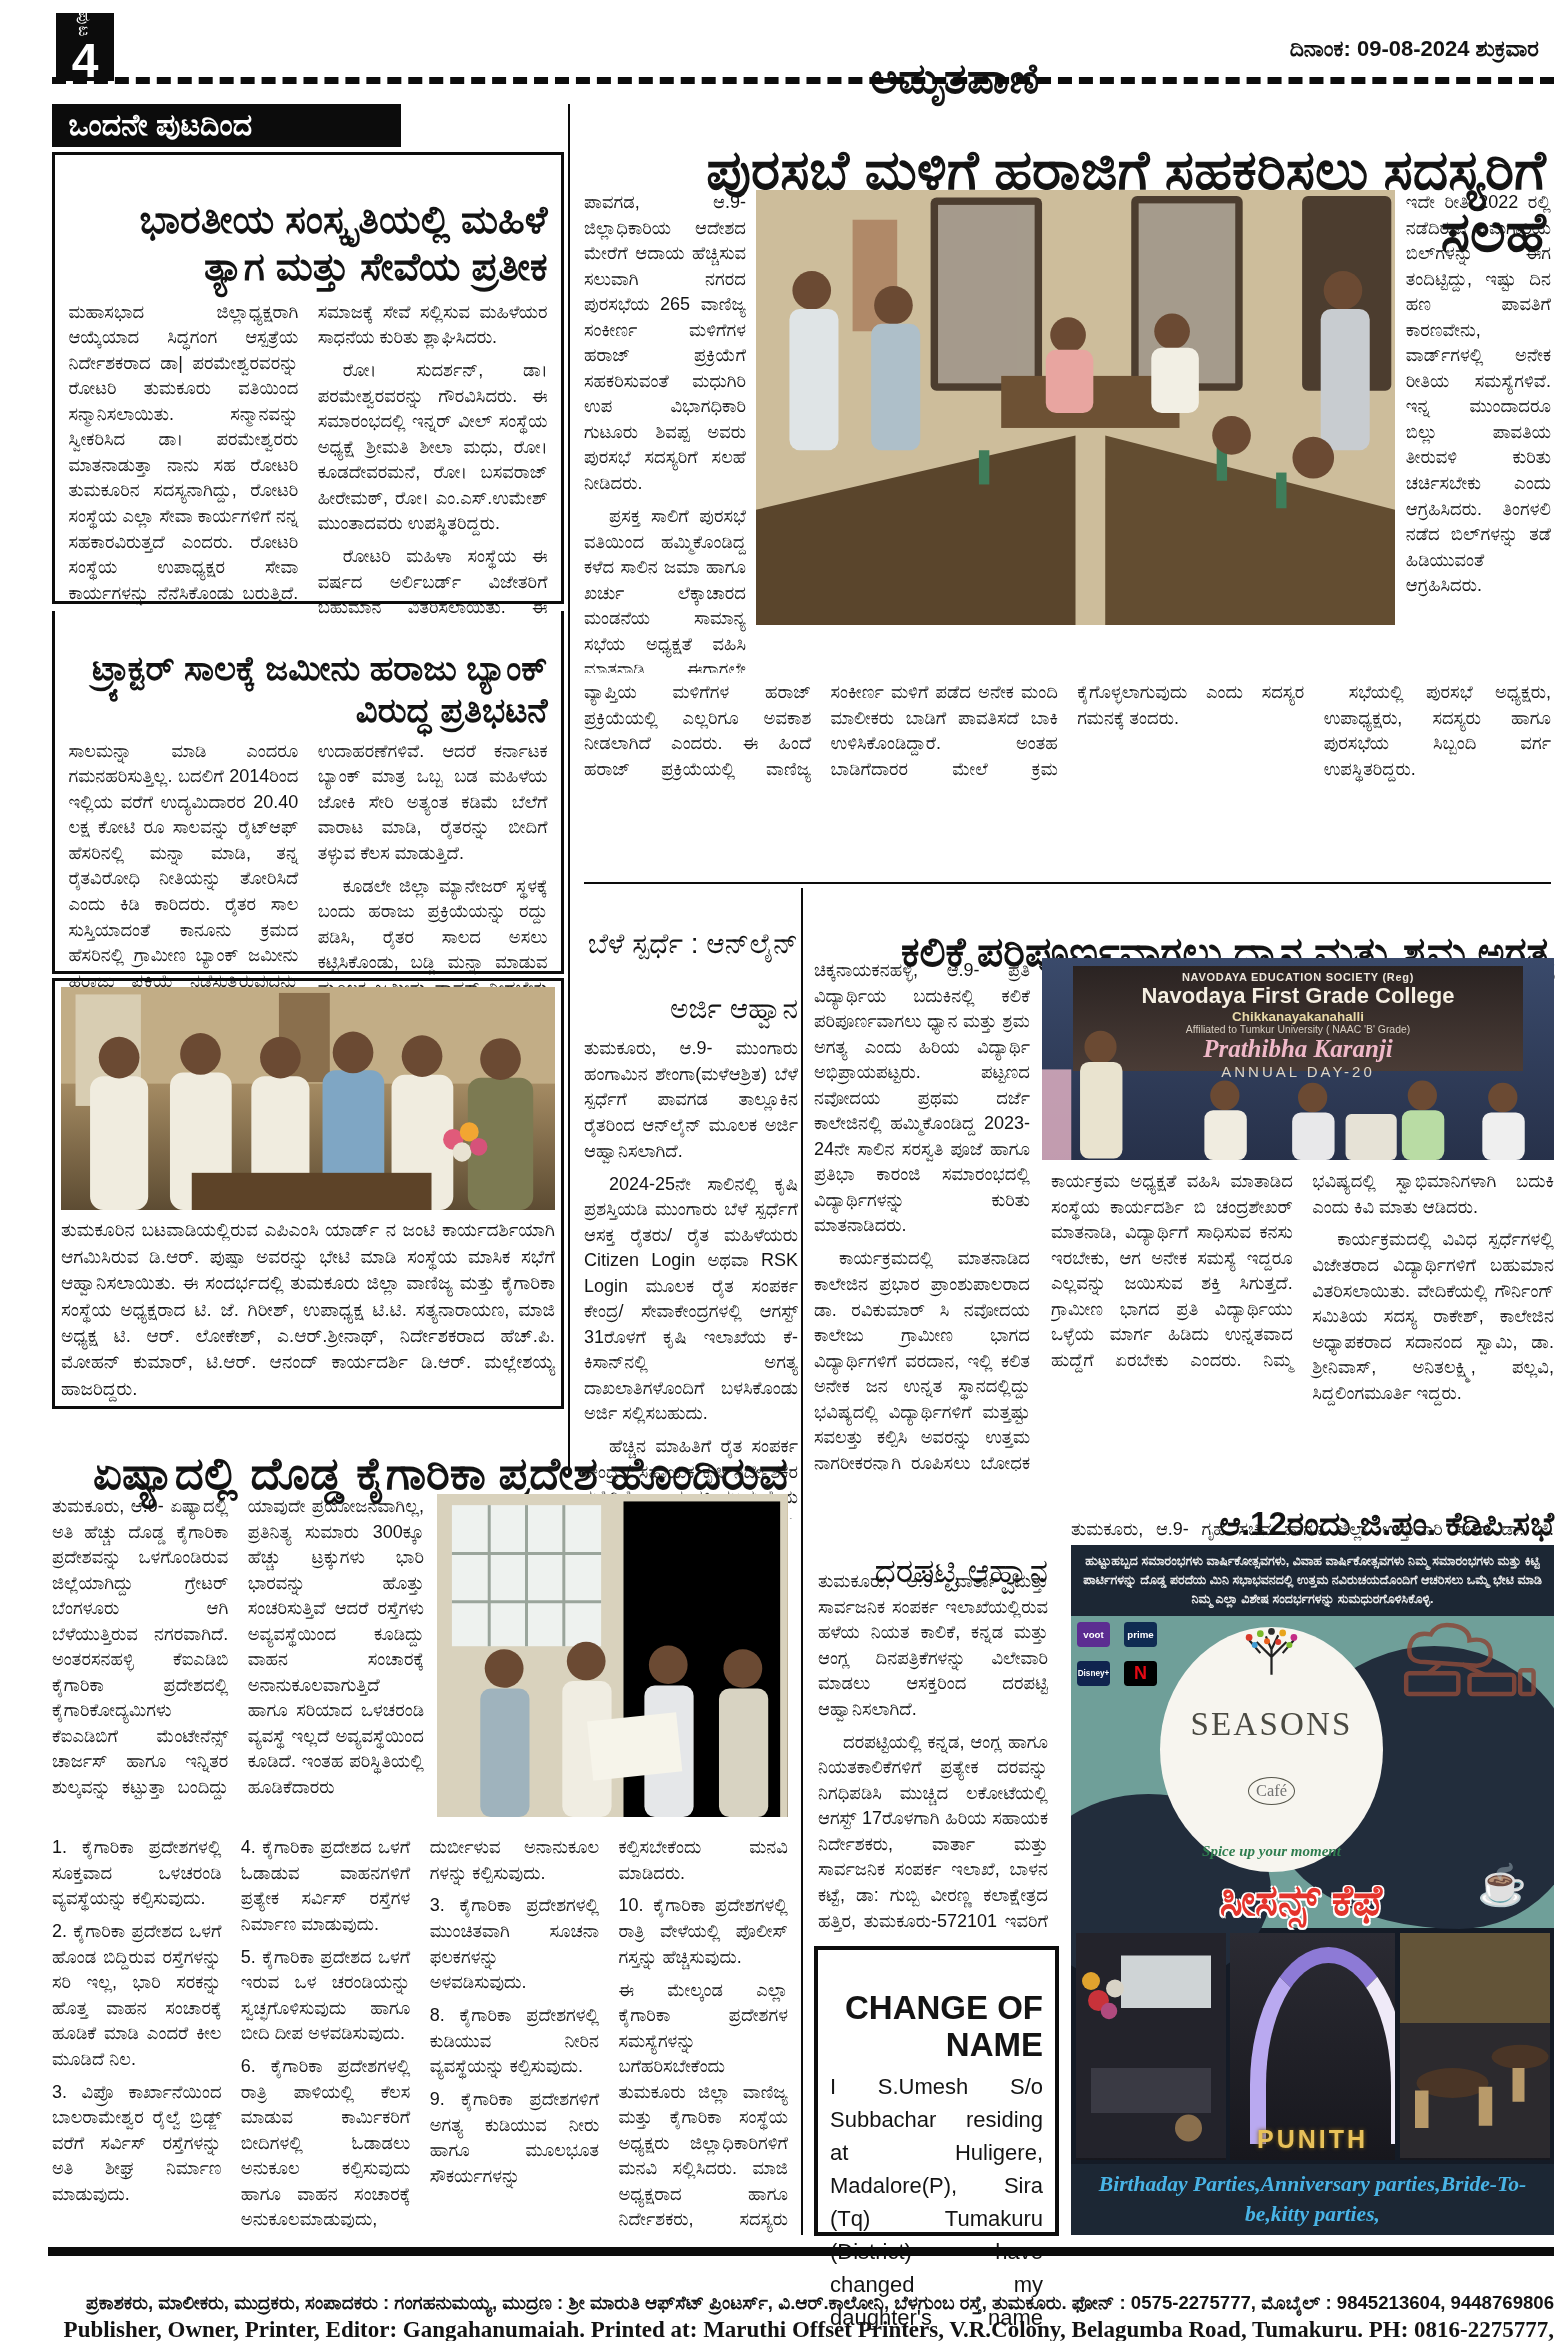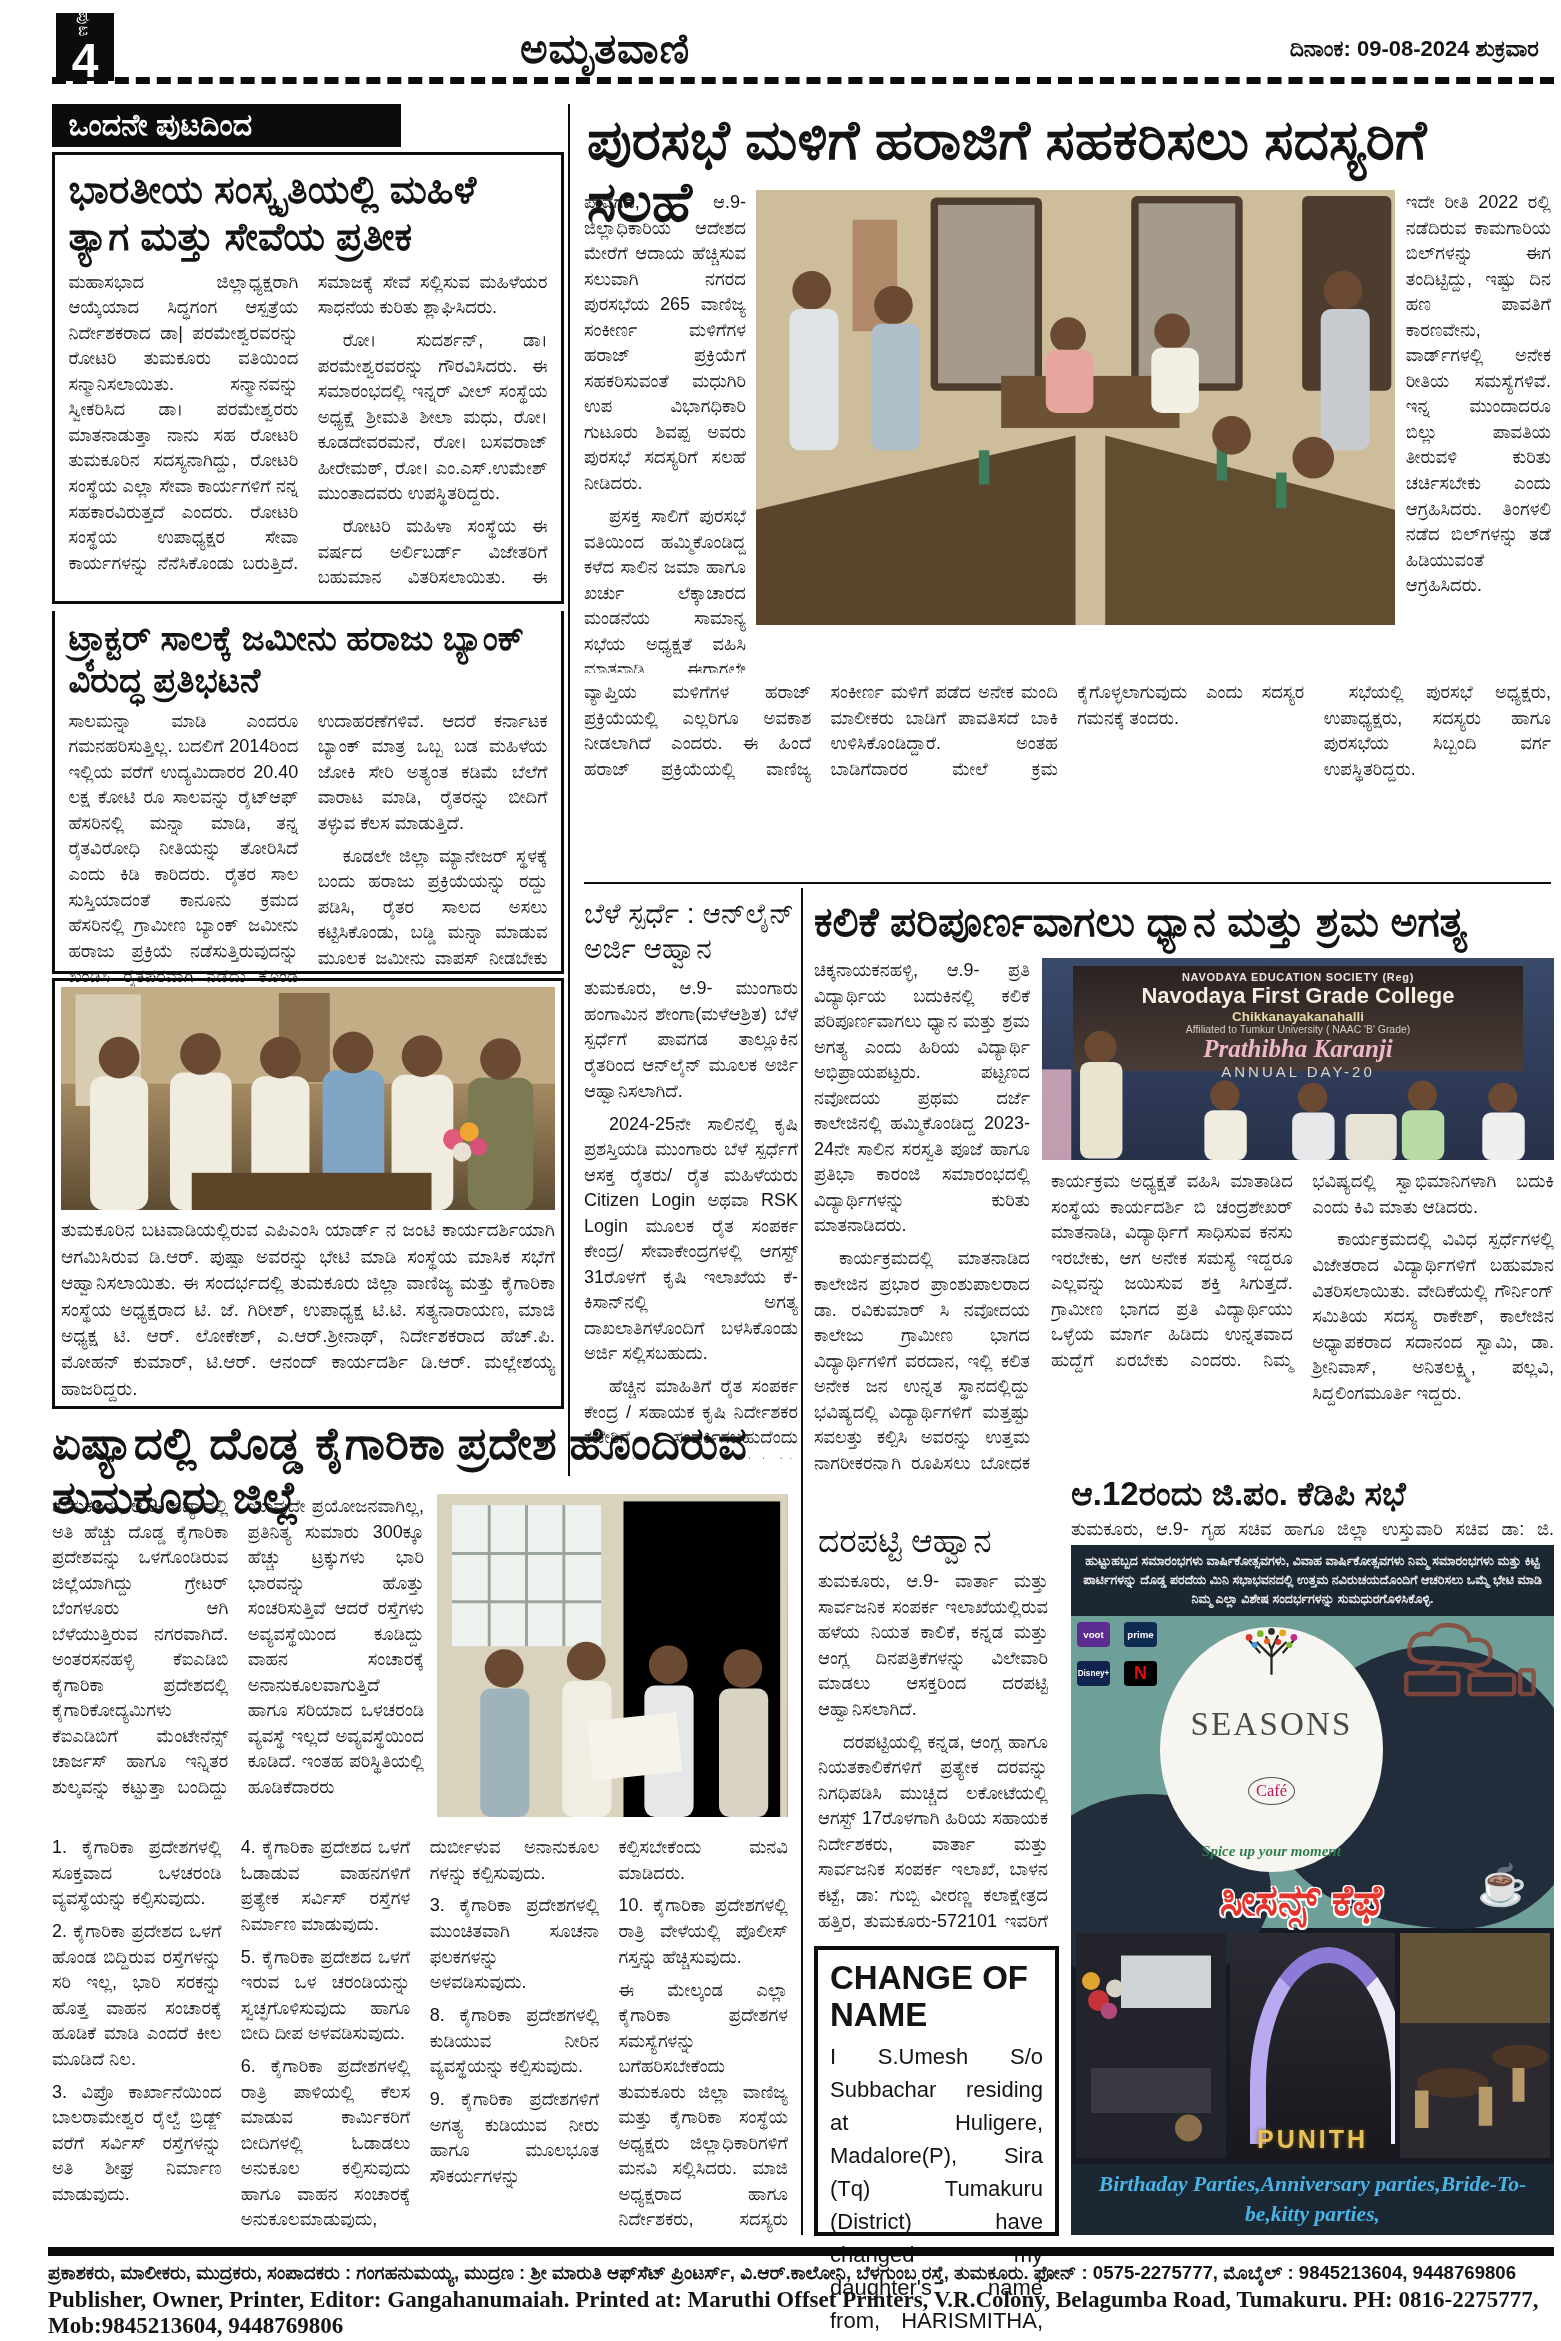--- a/index.html
+++ b/index.html
@@ -1,20 +1,20 @@
 <!DOCTYPE html>
 <html style="font-size:12px"><head>
 <meta charset="utf-8">
 <style>
   html,body{margin:0;padding:0;background:#e8e8e4;}
   .page{position:relative;width:1561px;height:2342px;background:#ffffff;
         font-family:"Liberation Sans",sans-serif;color:#141414;overflow:hidden;}
   .abs{position:absolute;box-sizing:border-box;}
   .just{text-align:justify;}
-  .ctr{text-align:left;}
+  .ctr{text-align:right;margin-top:30px;}
   p{margin:0 0 7.4px 0;text-indent:25px;}
   p.noind{text-indent:0;}
   
   .pagebox{background:#0c0c0c;color:#fff;display:flex;flex-direction:column;align-items:center;justify-content:center;}
   .pagebox .lbl{font-size:16.4px;line-height:1;writing-mode:vertical-rl;letter-spacing:1.5px;}
   .pagebox .num{font-size:48px;font-weight:bold;line-height:.95;}
   .masthead{font-size:42px;font-weight:bold;letter-spacing:0.7px;}
   .dateline{font-size:22px;font-weight:bold;}
   .dashrule{border-top:7.4px dashed #0c0c0c;}
   
@@ -52,21 +52,21 @@
   .ad{background:#6f9f99;overflow:hidden;}
   .ad .navy{background:#1c2734;color:#efefef;}
   .ad-blurb{font-size:12.6px;line-height:1.5;padding:7.4px 10.4px;text-align:center;font-weight:bold;}
   .ad-main{position:relative;height:312px;}
   .eleph{position:absolute;right:-30px;top:30px;width:312px;height:283px;background:#222d3c;
          border-radius:52% 48% 40% 60%/60% 55% 45% 40%;}
   .eleph2{position:absolute;left:-45px;bottom:-59px;width:245px;height:193px;background:#222d3c;border-radius:50%;}
   .logo-oval{position:absolute;left:89px;top:10.4px;width:223px;height:245px;background:#f7f5ef;border-radius:50%;
              display:flex;flex-direction:column;align-items:center;justify-content:flex-end;padding-bottom:12px;box-sizing:border-box;gap:33px;}
   .logo-season{font-family:"Liberation Serif",serif;font-size:33px;letter-spacing:2.2px;color:#4a4a42;line-height:1;}
-  .logo-cafe{font-family:"Liberation Serif",serif;font-size:16.4px;color:#be185d;border:1.5px solid #55554a;border-radius:50%;
+  .logo-cafe{font-family:"Liberation Serif",serif;font-size:16.4px;color:#737373;border:1.5px solid #55554a;border-radius:50%;
              padding:3px 7.4px;margin-top:3px;}
   .logo-tag{font-family:"Liberation Serif",serif;font-style:italic;font-size:15px;color:#2e7d4f;font-weight:bold;margin-top:4.5px;}
   .ott{position:absolute;left:6px;top:6px;display:grid;grid-template-columns:33px 33px;gap:14px;}
   .ott span{width:33px;height:25px;border-radius:3.7px;display:flex;align-items:center;justify-content:center;
             color:#fff;font-size:9.7px;font-weight:bold;}
   .kn-red{color:#e5342c;font-weight:bold;text-shadow:-1.5px -1.5px 0 #fff,1.5px -1.5px 0 #fff,-1.5px 1.5px 0 #fff,1.5px 1.5px 0 #fff,0 2.2px 0 #fff;}
   .cup{position:absolute;right:27px;bottom:19.3px;font-size:40px;color:#fff;}
   .doodle{position:absolute;right:10.4px;top:4.5px;width:149px;height:82px;opacity:.85;}
   .ad-photos{display:grid;grid-template-columns:1fr 1.1fr 1fr;gap:4.5px;padding:4.5px;background:#141b26;height:236px;box-sizing:border-box;}
   .ad-ph{position:relative;background:linear-gradient(180deg,#2b2b33,#17171d);overflow:hidden;}

